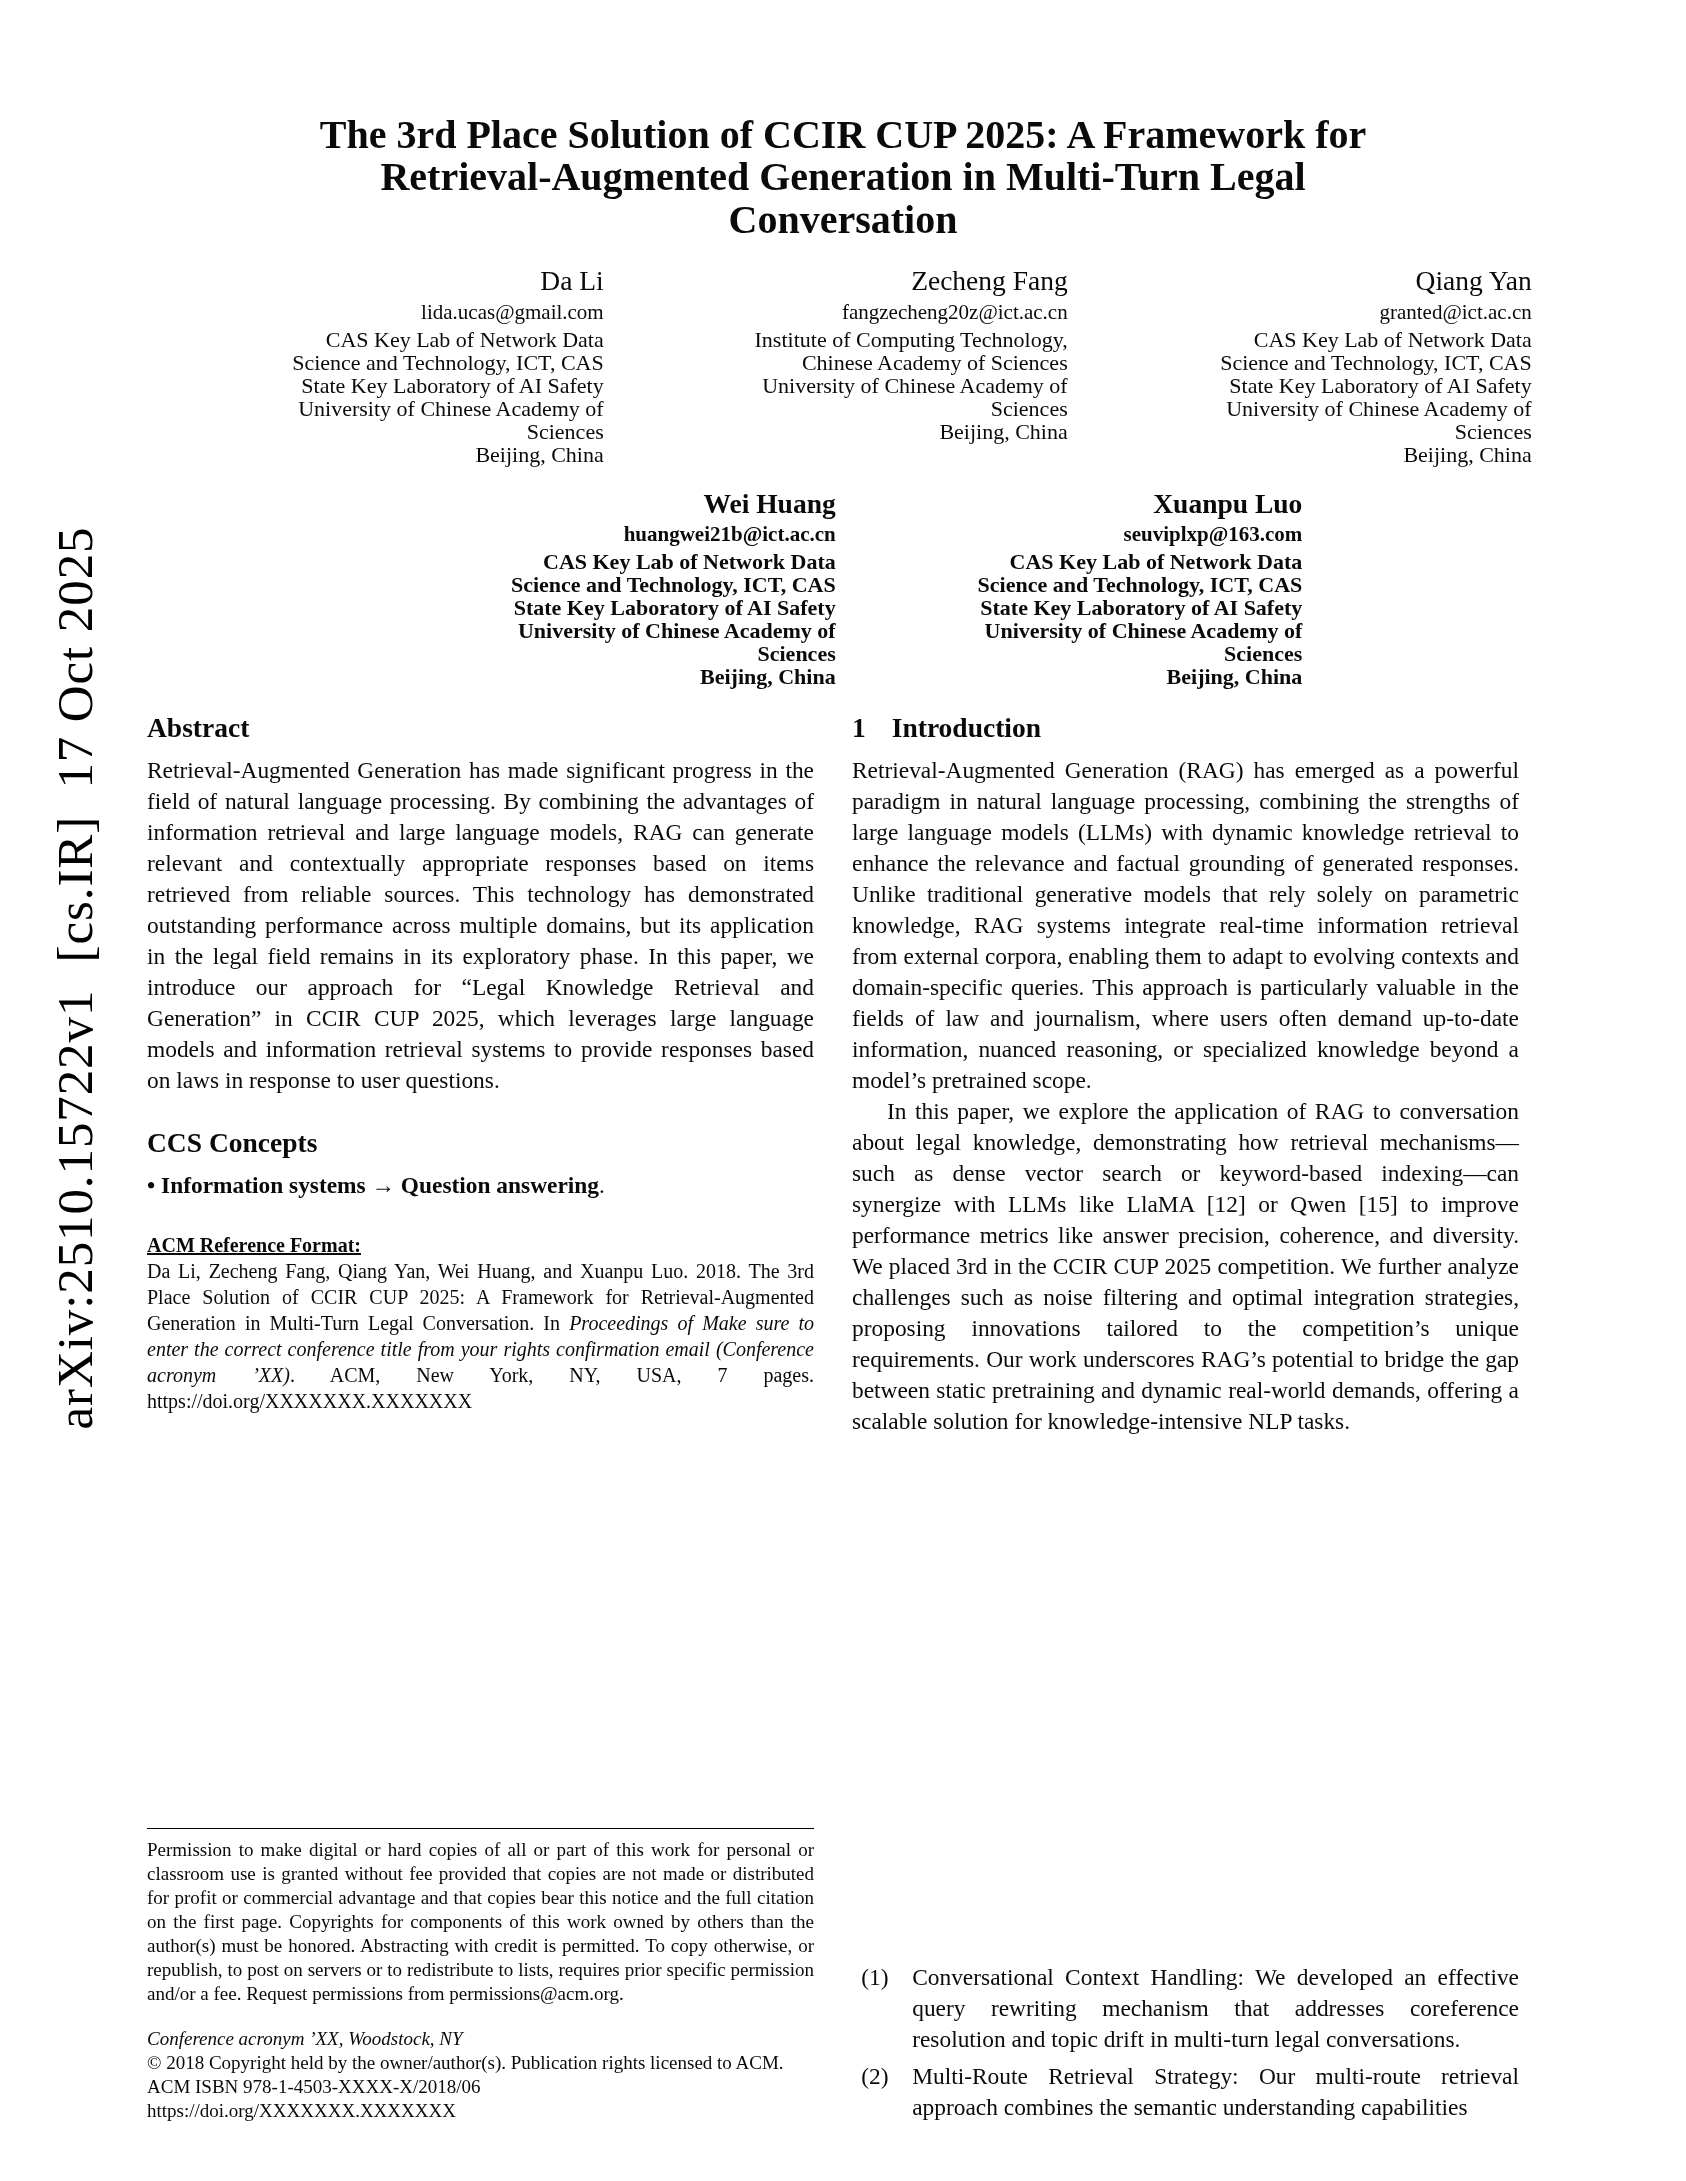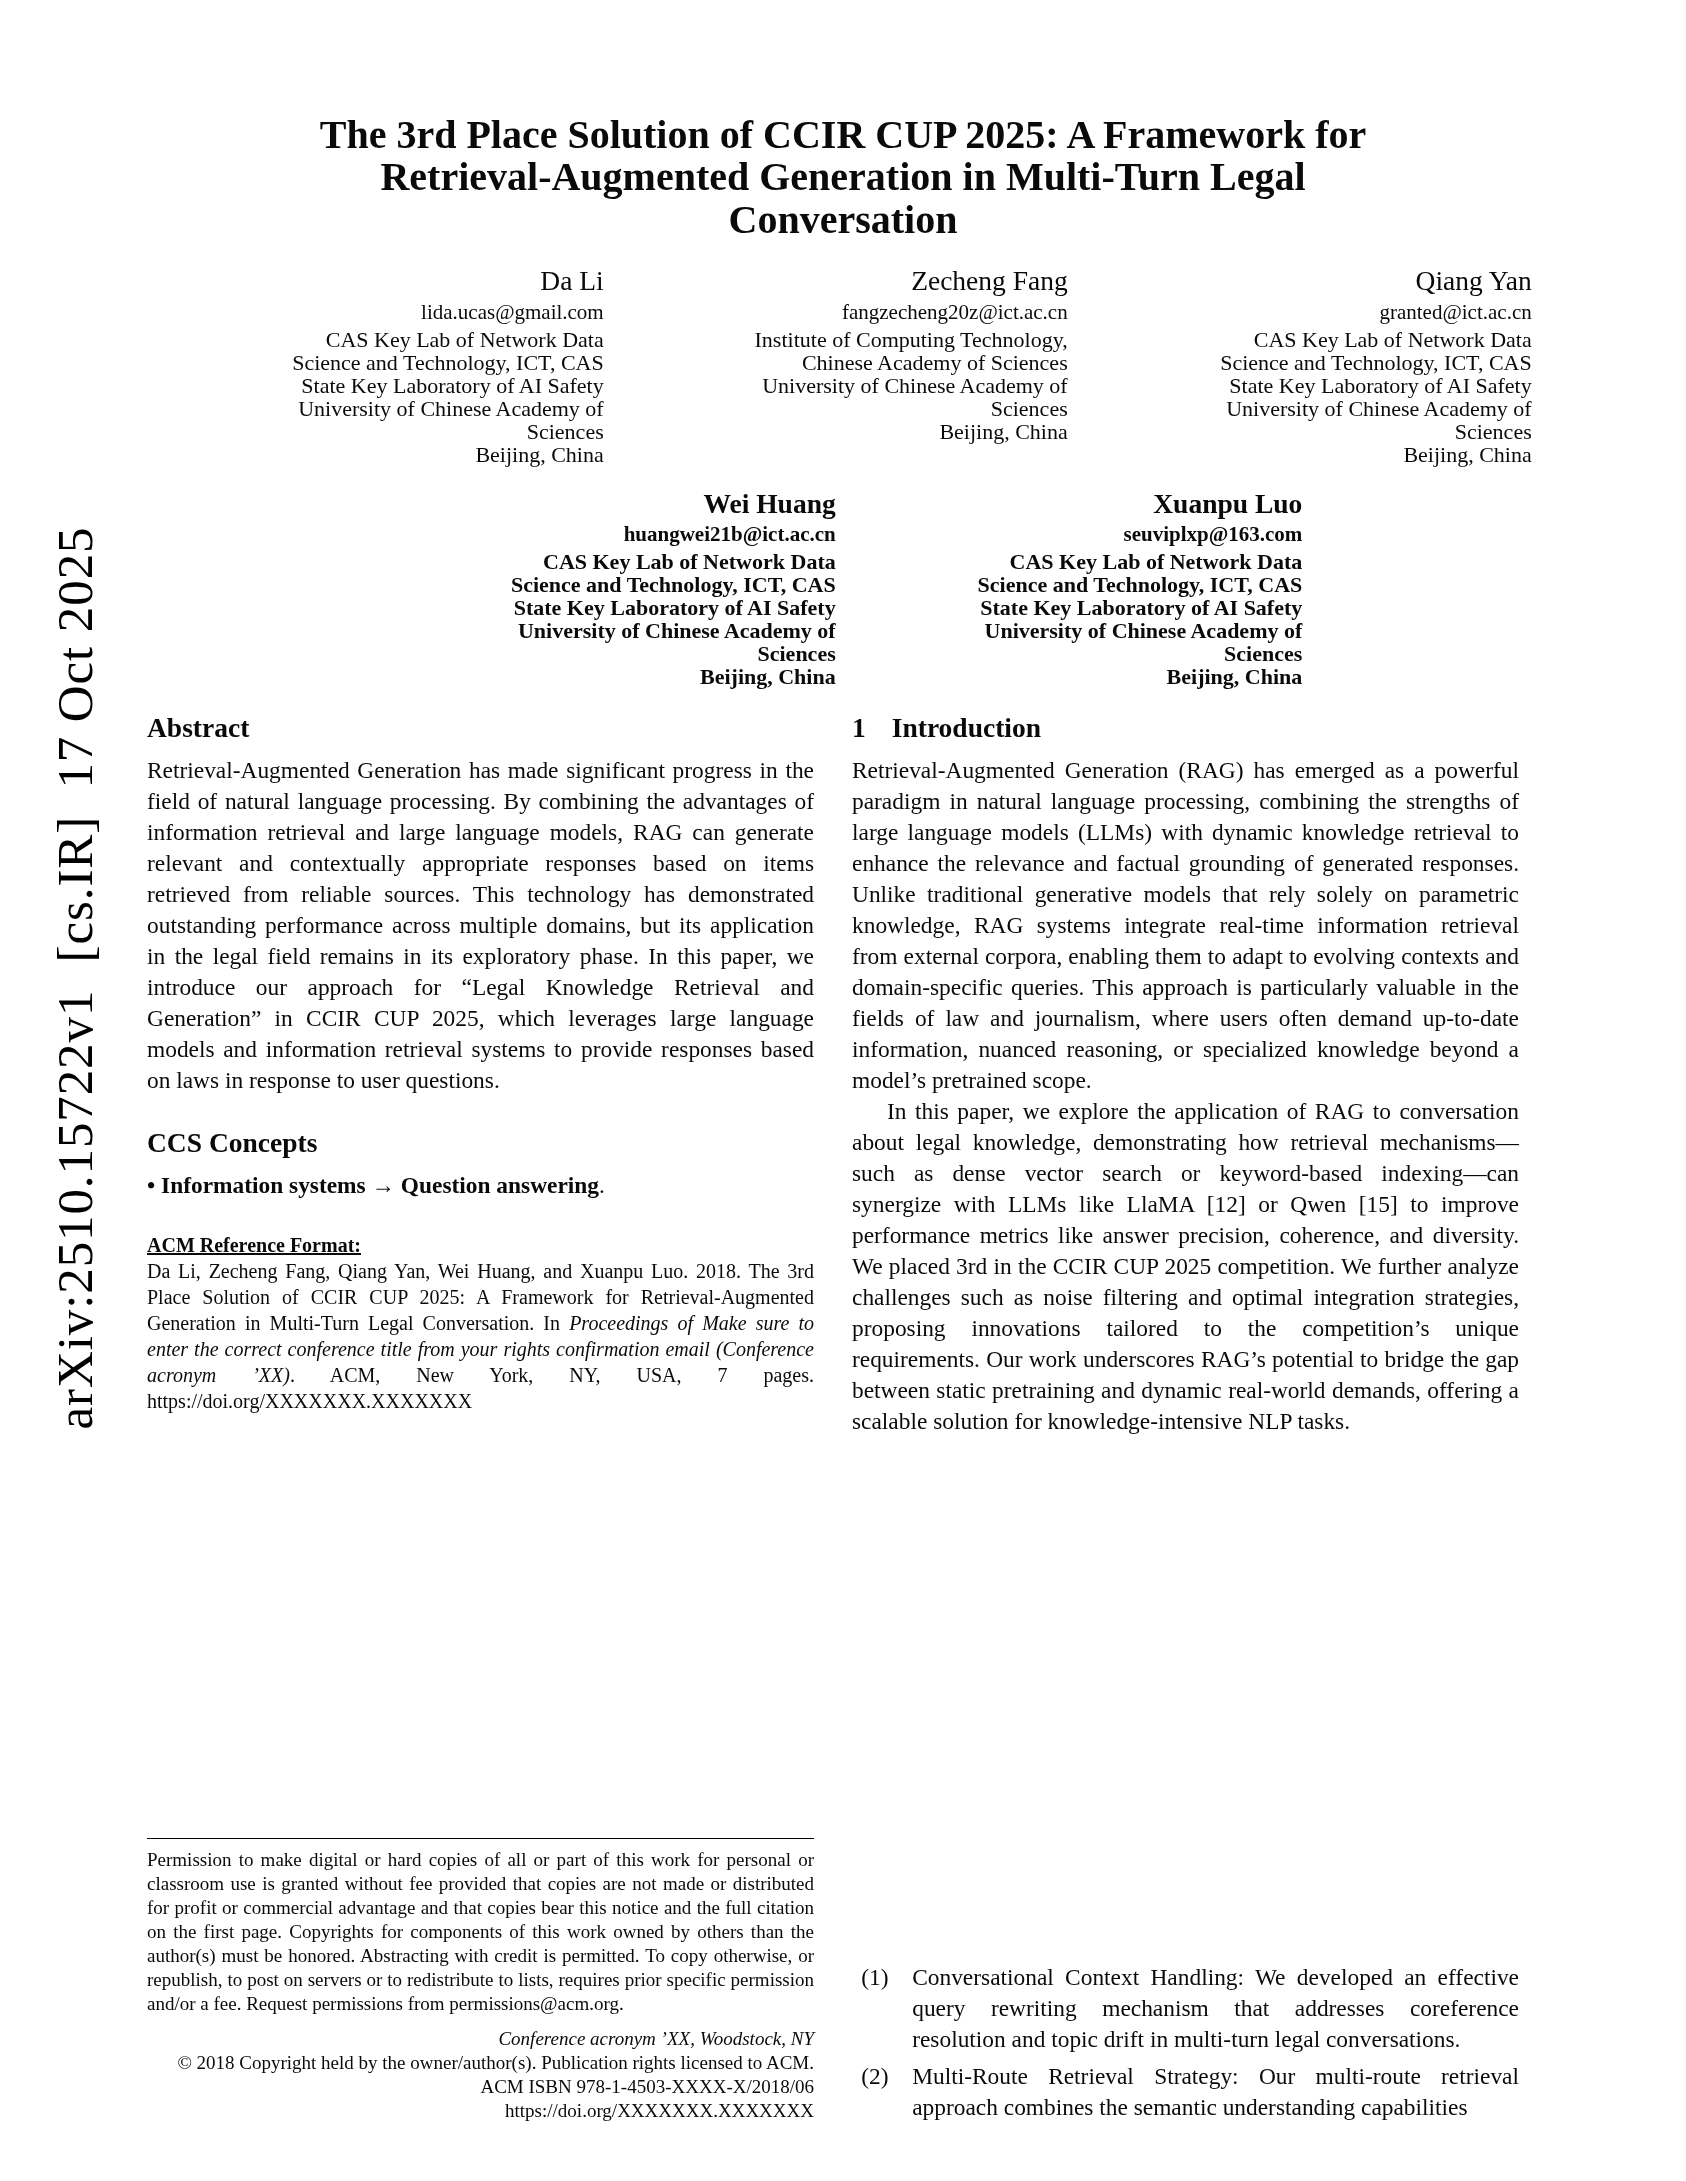--- a/index.html
+++ b/index.html
@@ -105,23 +105,23 @@
   .footnote-rule {
     border: none;
     border-top: 1.8px solid #000;
     margin: 0 0 9.2px 0;
     width: 100%;
   }
   .footnote-permission {
     font-size: 19px;
     line-height: 24px;
     text-align: justify;
-    margin: 0 0 11px 0;
-  }
-  .footnote-line { font-size: 19px; line-height: 24px; margin: 0; text-align: right; }
+    margin: 0 0 21px 0;
+  }
+  .footnote-line { font-size: 19px; line-height: 24px; margin: 0; }
   .footnote-conference { font-style: italic; }
 
   
   .contrib-list { margin-top: auto; }
   .contrib-item { display: flex; margin-top: 5.5px; }
   .contrib-num {
     flex: none;
     width: 51px;
     padding-left: 9.2px;
     font-size: 23.4px;

